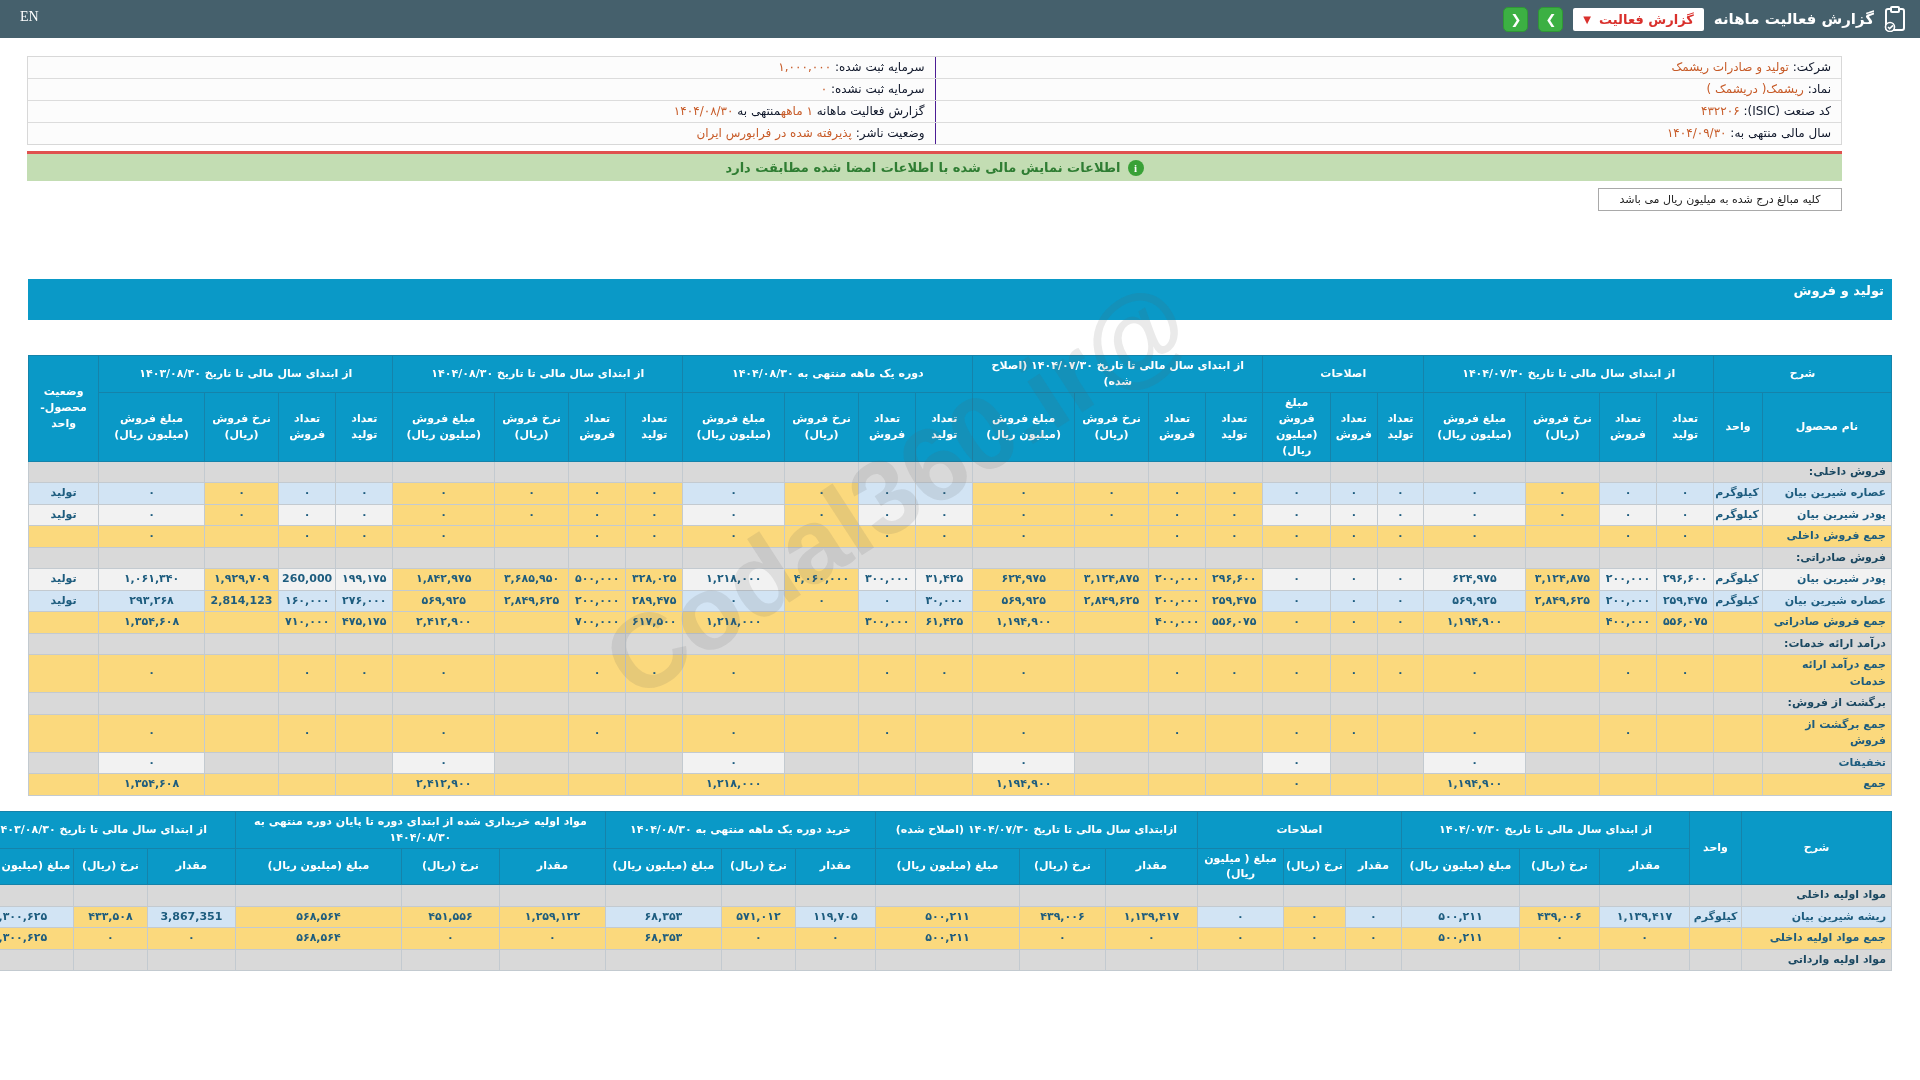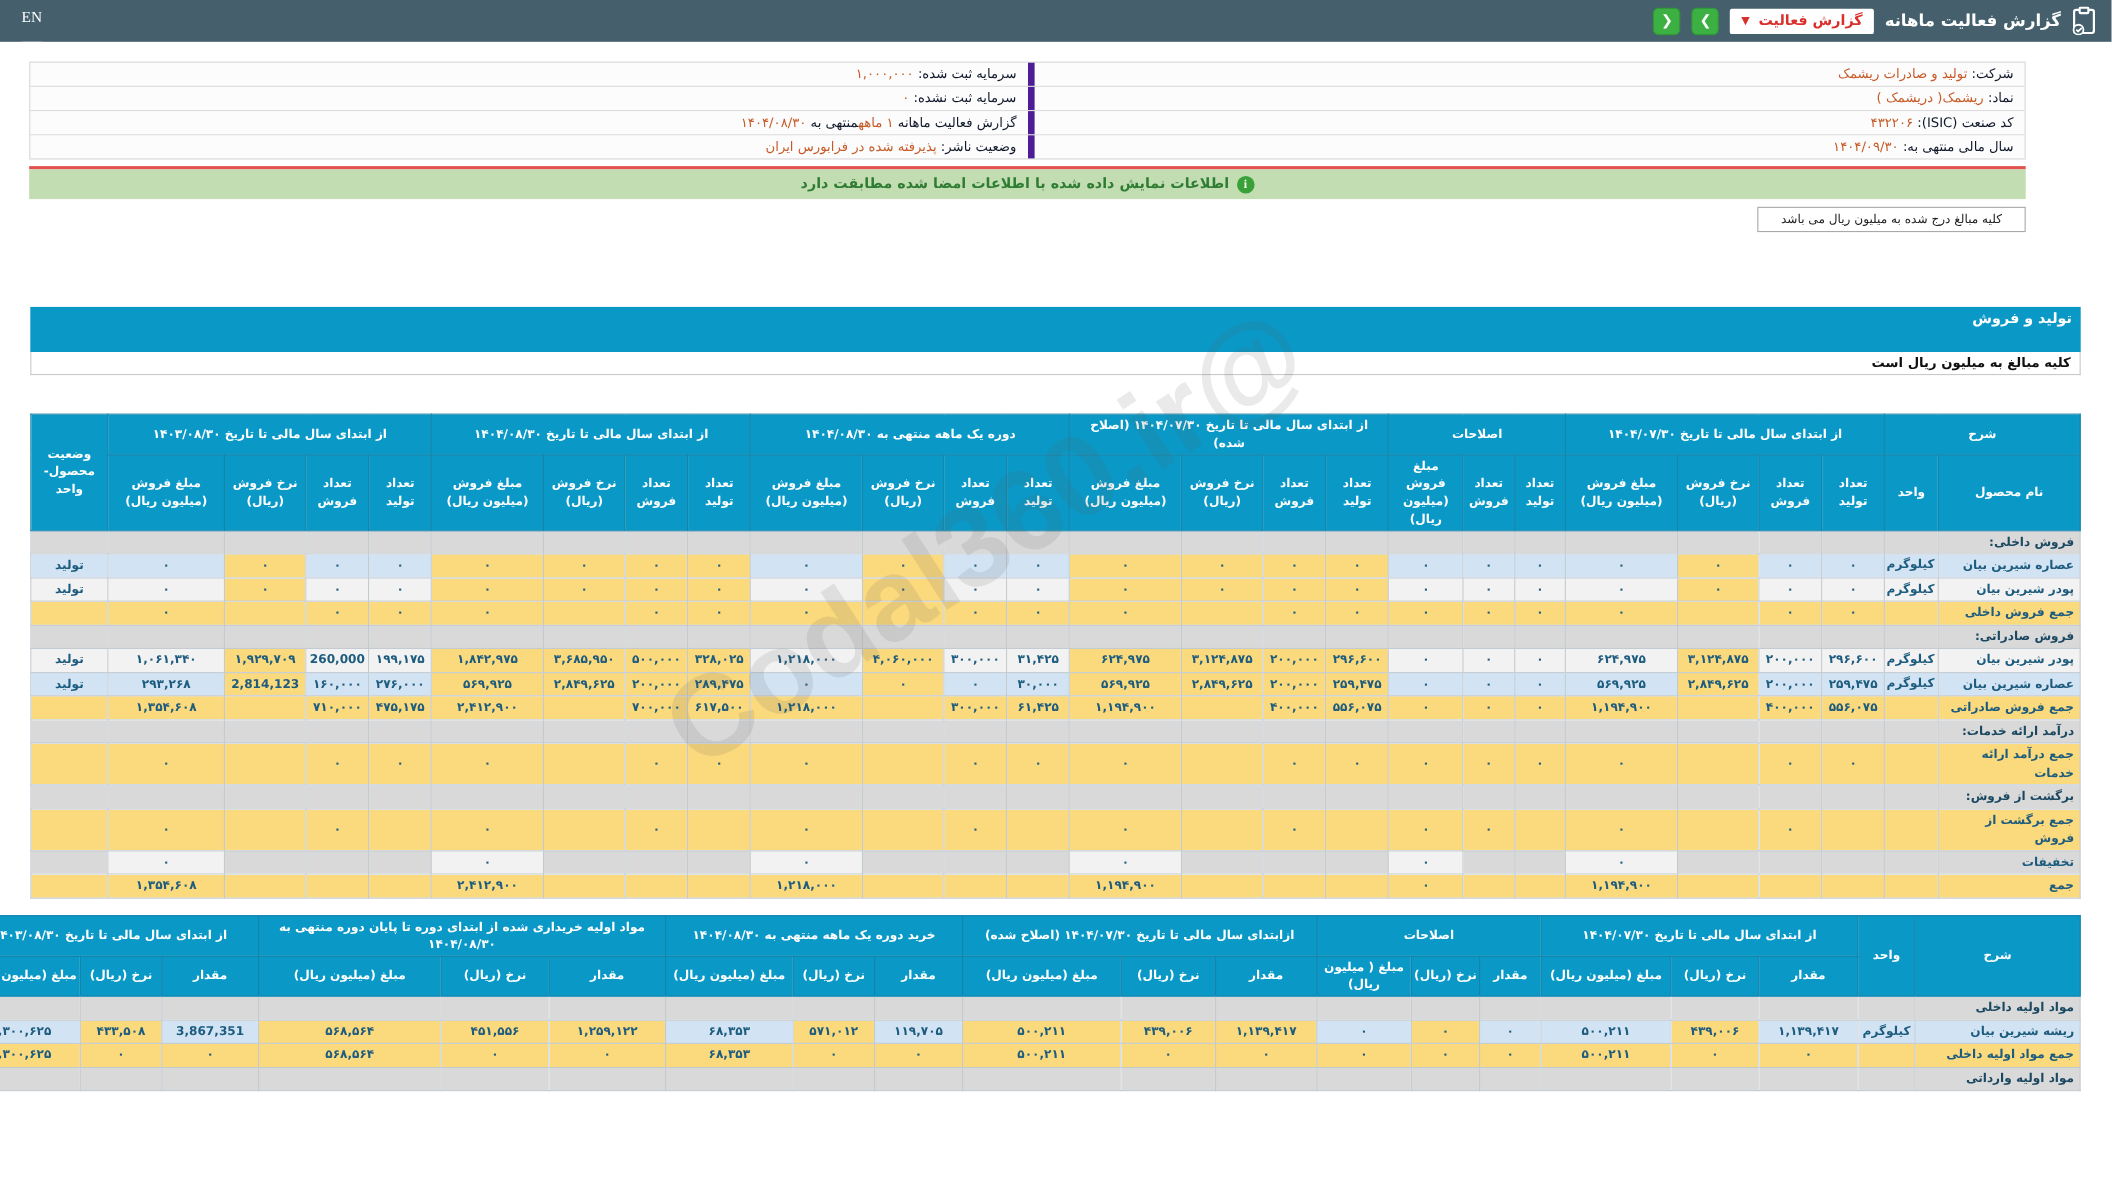--- a/index.html
+++ b/index.html
@@ -21,21 +21,21 @@
   .tb-drop .car { font-size:10px; color:#d9302c; }
   .nav-btn { width:25px; height:25px; background:#3cb043; border:1px solid #2f9636;
     border-radius:5px; color:#fff; font-weight:bold; font-size:13px; display:flex;
     align-items:center; justify-content:center; cursor:pointer; }
 
   
   .info-wrap { margin:18px 78px 0 27px; border:1px solid #d8d8d8; background:#fcfcfc; }
   .info-row { display:flex; border-bottom:1px solid #dcdcdc; }
   .info-row:last-child { border-bottom:none; }
   .info-cell { width:50%; padding:3px 10px 4px; font-size:12px; color:#3a3a3a;
-    border-left:6px solid #4c1d95; white-space:nowrap; }
+    border-left:1px solid #4c1d95; white-space:nowrap; }
   .info-cell:last-child { border-left:none; }
   .info-cell .lbl { color:#0f172a; }
   .info-cell .val { color:#c75b28; }
 
   
   .red-line { height:3px; background:#e0514f; margin:6px 78px 0 27px; }
   .notice { margin:0 78px 0 27px; background:#c3ddb3; height:27px; display:flex;
     align-items:center; justify-content:center; gap:7px; color:#2f7d33;
     font-size:13px; font-weight:bold; }
   .notice .i-ic { width:16px; height:16px; border-radius:50%; background:#39a137;
@@ -136,30 +136,29 @@
     <div class="info-cell">
       <span class="lbl">وضعیت ناشر:</span>
       <span class="val">پذیرفته شده در فرابورس ایران</span>
     </div>
   </div>
 </div>
 
 <div class="red-line"></div>
 <div class="notice">
   <span class="i-ic">i</span>
-  <span>اطلاعات نمایش داده شده با اطلاعات امضا شده مطابقت دارد</span>
+  <span>اطلاعات نمایش مالی شده با اطلاعات امضا شده مطابقت دارد</span>
 </div>
 
 <div class="amounts-note">کلیه مبالغ درج شده به میلیون ریال می باشد</div>
 
 <div class="gap-lg"></div>
 
 <div class="main">
   <div class="blue-bar">تولید و فروش</div>
-  <div class="subtitle-row">کلیه مبالغ به میلیون ریال است</div>
   <div class="gap-md"></div>
   <div id="t1-mount">
       <table class="rep">
         <colgroup>
           <col style="width: 122px;">
           <col style="width: 46px;">
           <col style="width: 54px;">
           <col style="width: 54px;">
           <col style="width: 70px;">
           <col style="width: 96px;">

